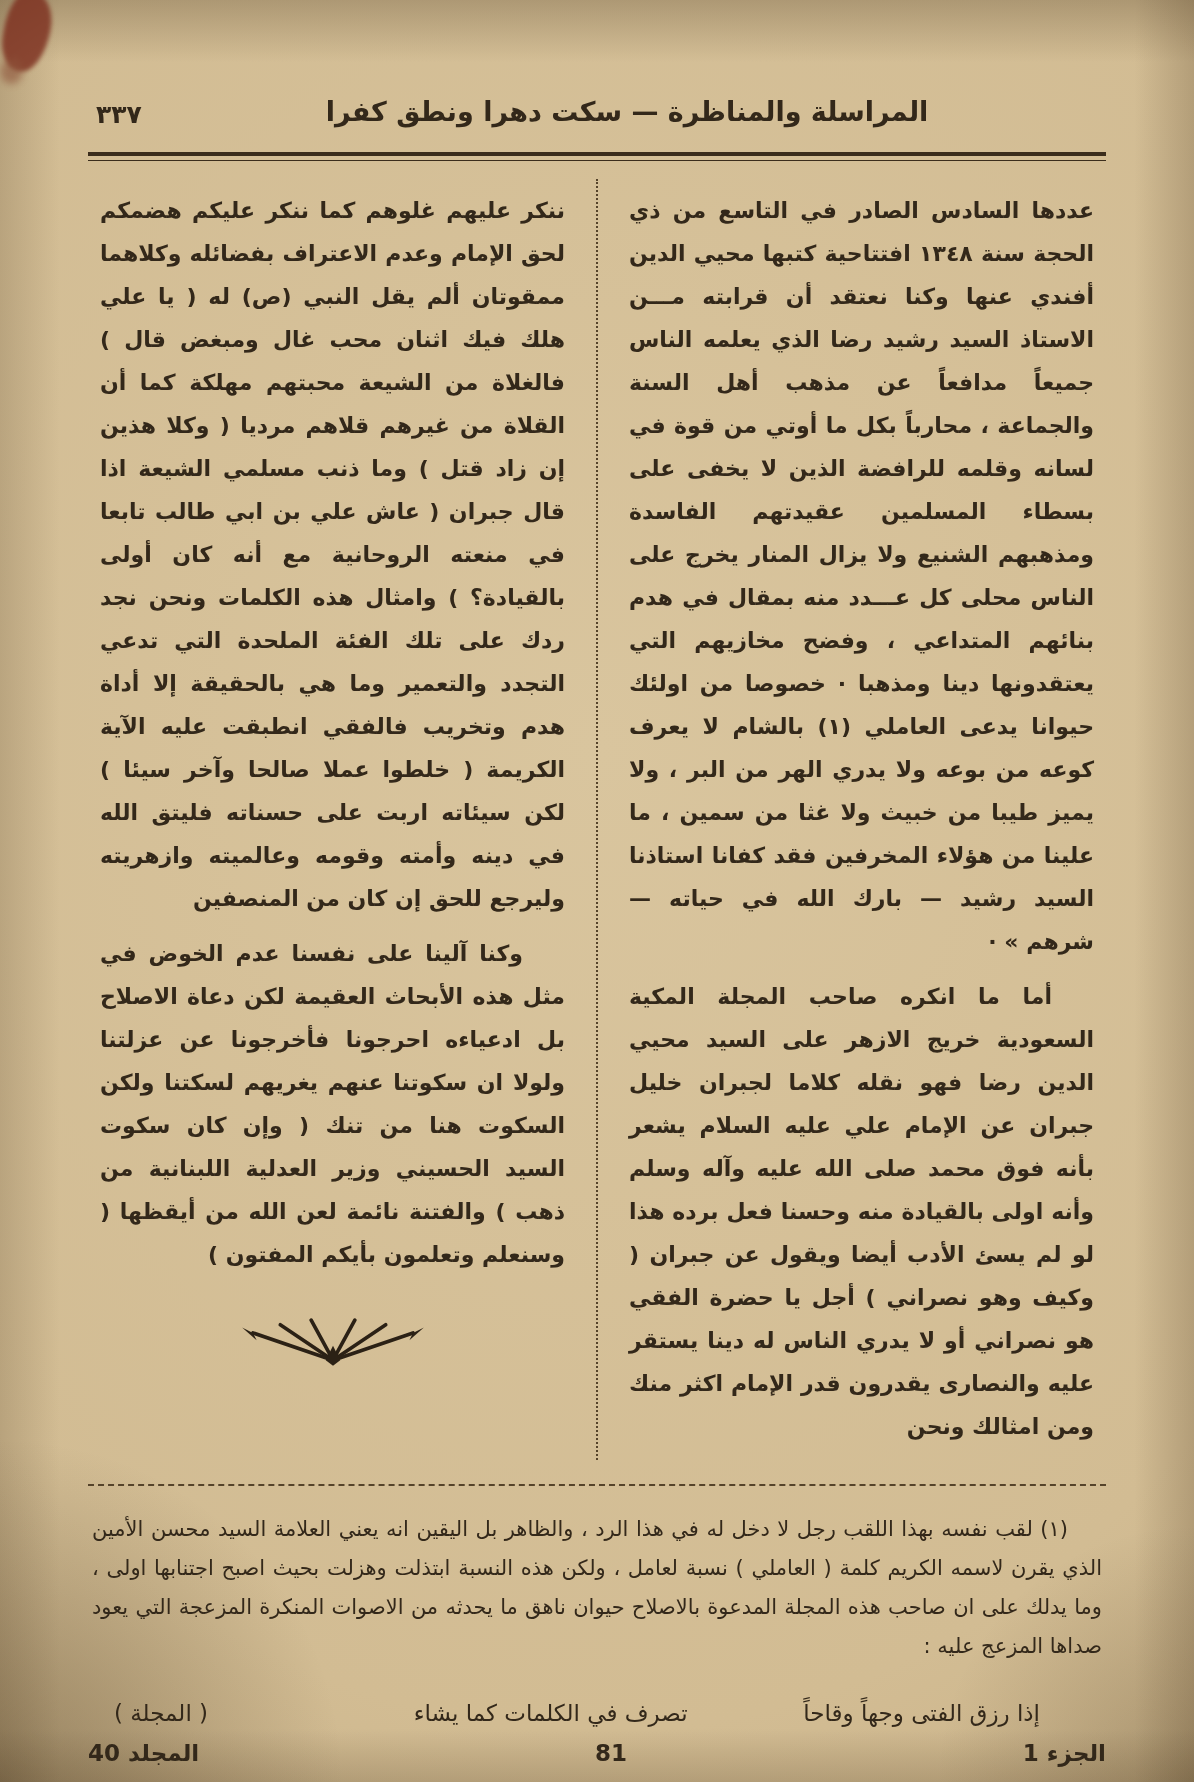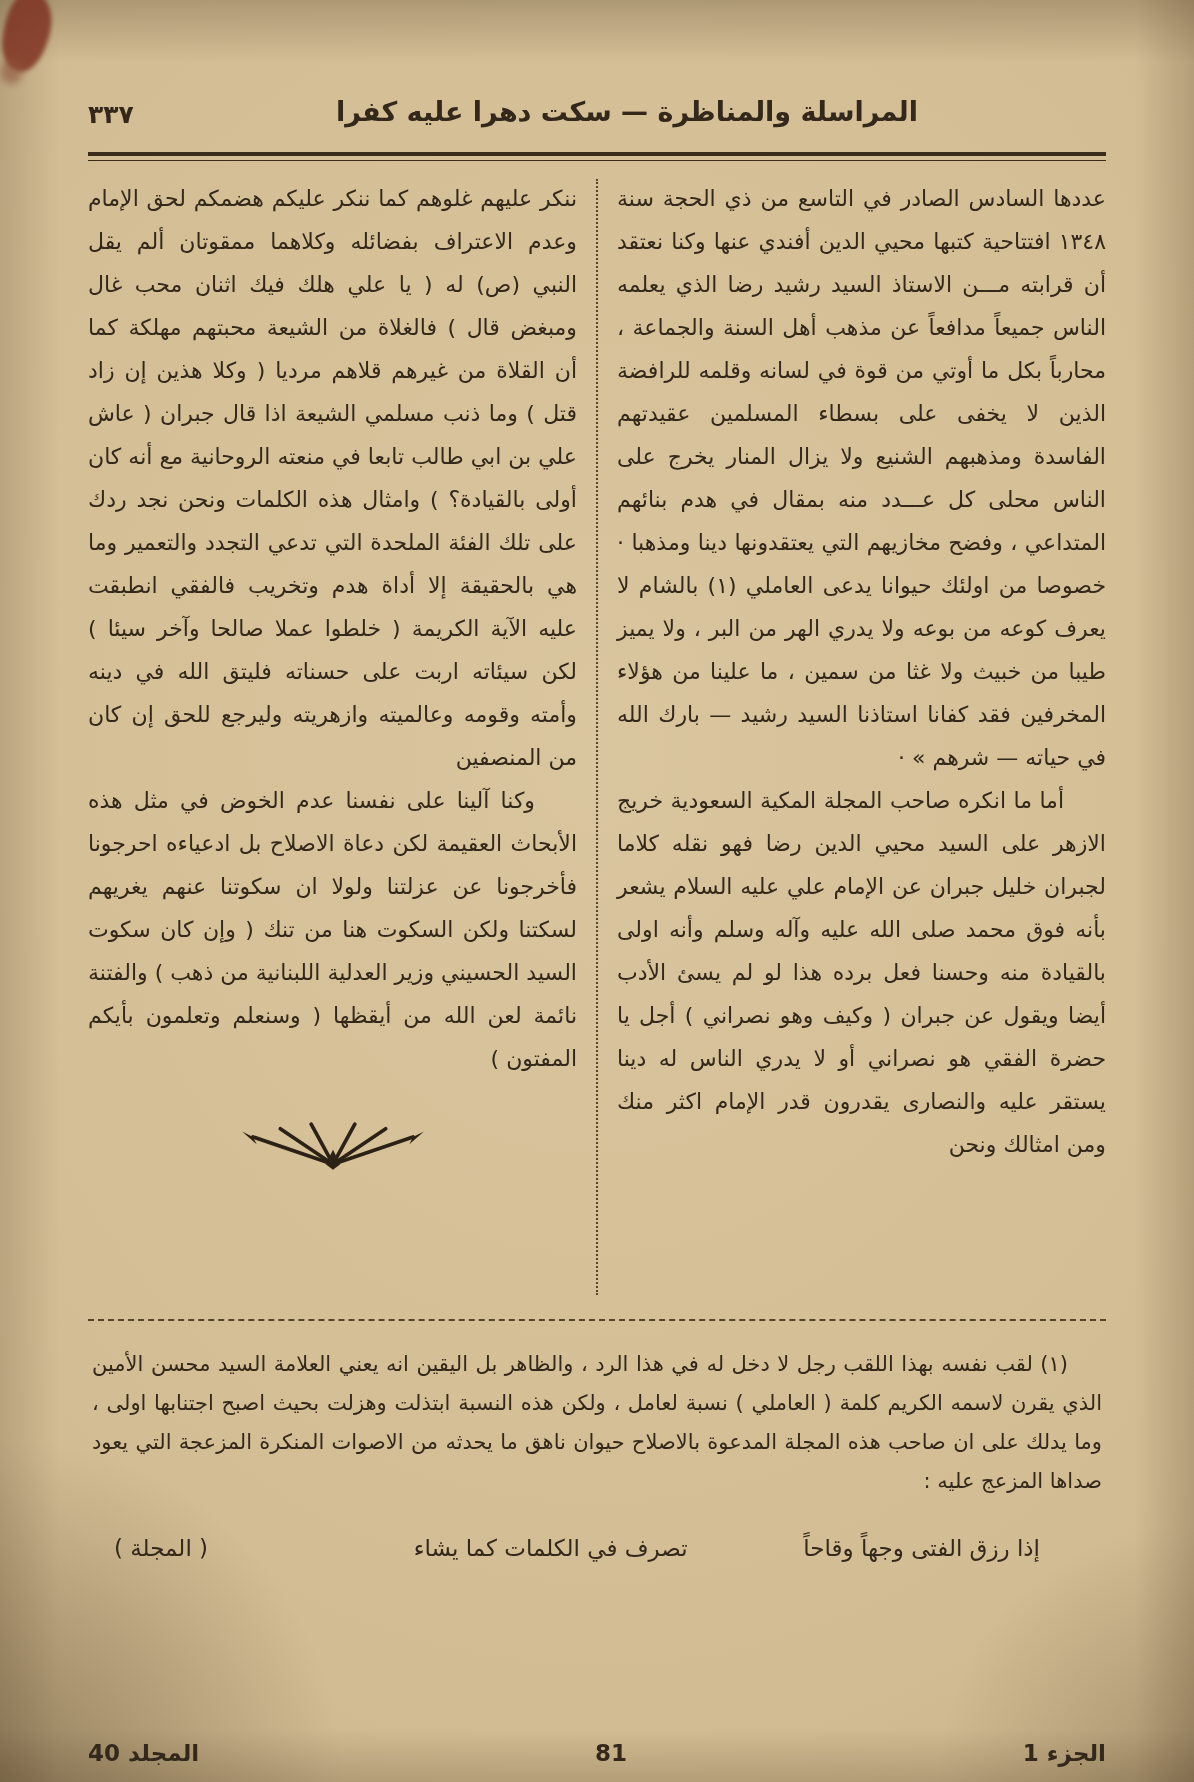--- a/index.html
+++ b/index.html
@@ -50,21 +50,21 @@
 
   .header-row { position: relative; height: 50px; }
   .header-title {
     text-align: center;
     font-size: 27px;
     font-weight: bold;
     padding-left: 60px;
   }
   .page-number-top {
     position: absolute;
-    left: 0; top: 4px;
+    left: 8px; top: 4px;
     font-size: 25px;
     font-weight: bold;
   }
 
   .header-rule {
     height: 4px;
     border-top: 4px solid #3b2d1c;
     border-bottom: 1.5px solid #3b2d1c;
     margin-top: 6px;
   }
@@ -76,24 +76,25 @@
     min-height: 1118px;
   }
   .col { flex: 1 1 0; min-width: 0; }
   .col-divider {
     width: 0;
     border-left: 2px dotted #55432a;
     margin: 2px 19px 0 19px;
   }
 
   .body-text {
-    margin: 0;
+    margin: 12px;
     font-size: 22px;
     line-height: 43px;
     text-align: justify;
+    font-weight: bold;
   }
   .body-text.indent { text-indent: 42px; }
 
   .fleuron {
     display: flex;
     justify-content: center;
     margin-top: 42px;
   }
 
   .footnote-sep {
@@ -133,21 +134,21 @@
 </head>
 <body>
 
 <div class="page" dir="rtl" lang="ar">
 
   <div class="stain"></div>
 
   <div class="content">
 
     <header class="header-row">
-      <div class="header-title">المراسلة والمناظرة — سكت دهرا عليه كفرا</div>
+      <div class="header-title">المراسلة والمناظرة — سكت دهرا ونطق كفرا</div>
       <div class="page-number-top">٣٣٧</div>
     </header>
 
     <div class="header-rule"></div>
 
     <main class="columns">
 
       <section class="col col-right">
         <p class="body-text">عددها السادس الصادر في التاسع من ذي الحجة سنة ١٣٤٨ افتتاحية كتبها محيي الدين أفندي عنها وكنا نعتقد أن قرابته مـــن الاستاذ السيد رشيد رضا الذي يعلمه الناس جميعاً مدافعاً عن مذهب أهل السنة والجماعة ، محارباً بكل ما أوتي من قوة في لسانه وقلمه للرافضة الذين لا يخفى على بسطاء المسلمين عقيدتهم الفاسدة ومذهبهم الشنيع ولا يزال المنار يخرج على الناس محلى كل عـــدد منه بمقال في هدم بنائهم المتداعي ، وفضح مخازيهم التي يعتقدونها دينا ومذهبا · خصوصا من اولئك حيوانا يدعى العاملي (١) بالشام لا يعرف كوعه من بوعه ولا يدري الهر من البر ، ولا يميز طيبا من خبيث ولا غثا من سمين ، ما علينا من هؤلاء المخرفين فقد كفانا استاذنا السيد رشيد — بارك الله في حياته — شرهم » ·</p>
         <p class="body-text indent">أما ما انكره صاحب المجلة المكية السعودية خريج الازهر على السيد محيي الدين رضا فهو نقله كلاما لجبران خليل جبران عن الإمام علي عليه السلام يشعر بأنه فوق محمد صلى الله عليه وآله وسلم وأنه اولى بالقيادة منه وحسنا فعل برده هذا لو لم يسئ الأدب أيضا ويقول عن جبران ( وكيف وهو نصراني ) أجل يا حضرة الفقي هو نصراني أو لا يدري الناس له دينا يستقر عليه والنصارى يقدرون قدر الإمام اكثر منك ومن امثالك ونحن</p>

